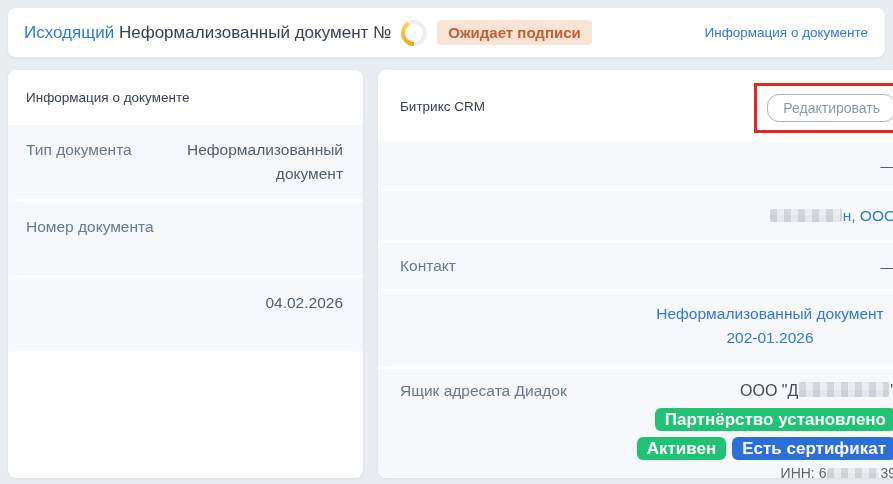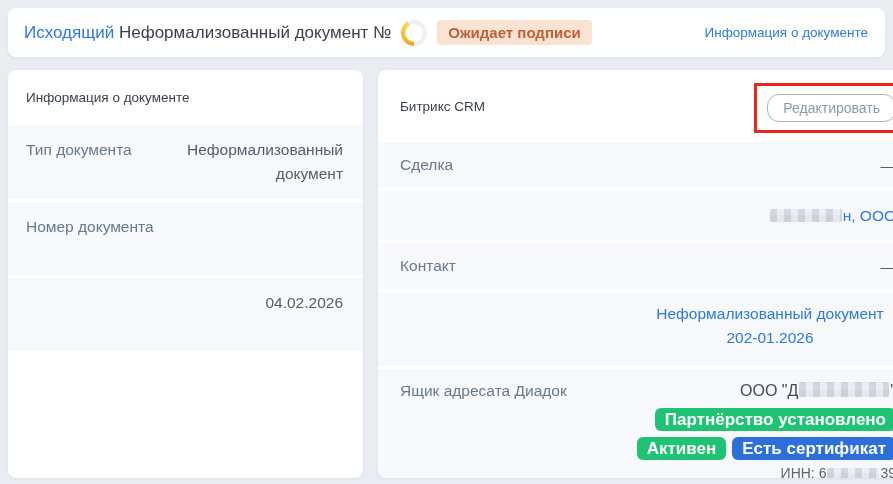--- a/index.html
+++ b/index.html
@@ -102,21 +102,20 @@
 
   <div class="card right-card">
     <div class="right-head">
       <div class="panel-title">Битрикс CRM</div>
       <div class="edit-annotation">
         <button class="edit-btn">Редактировать</button>
       </div>
     </div>
 
     <div class="row row-single">
-      <div class="lbl">Сделка</div>
       <div class="val dash">—</div>
     </div>
 
     <div class="row row-company">
       <div class="val">
         <span class="redacted redact-company"></span><a class="blue-link">н, ООО</a>
       </div>
     </div>
 
     <div class="row row-single">

